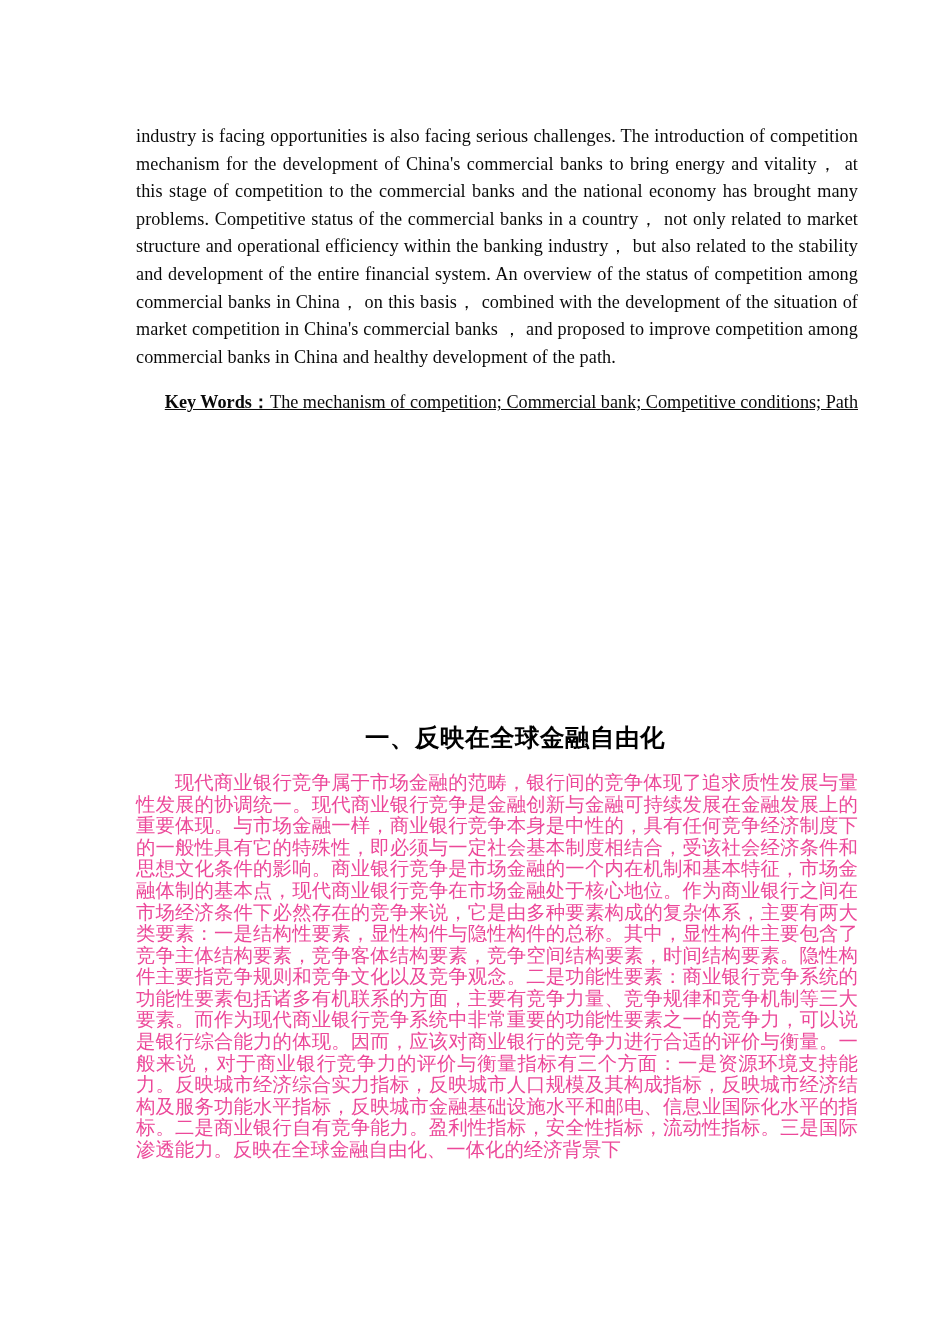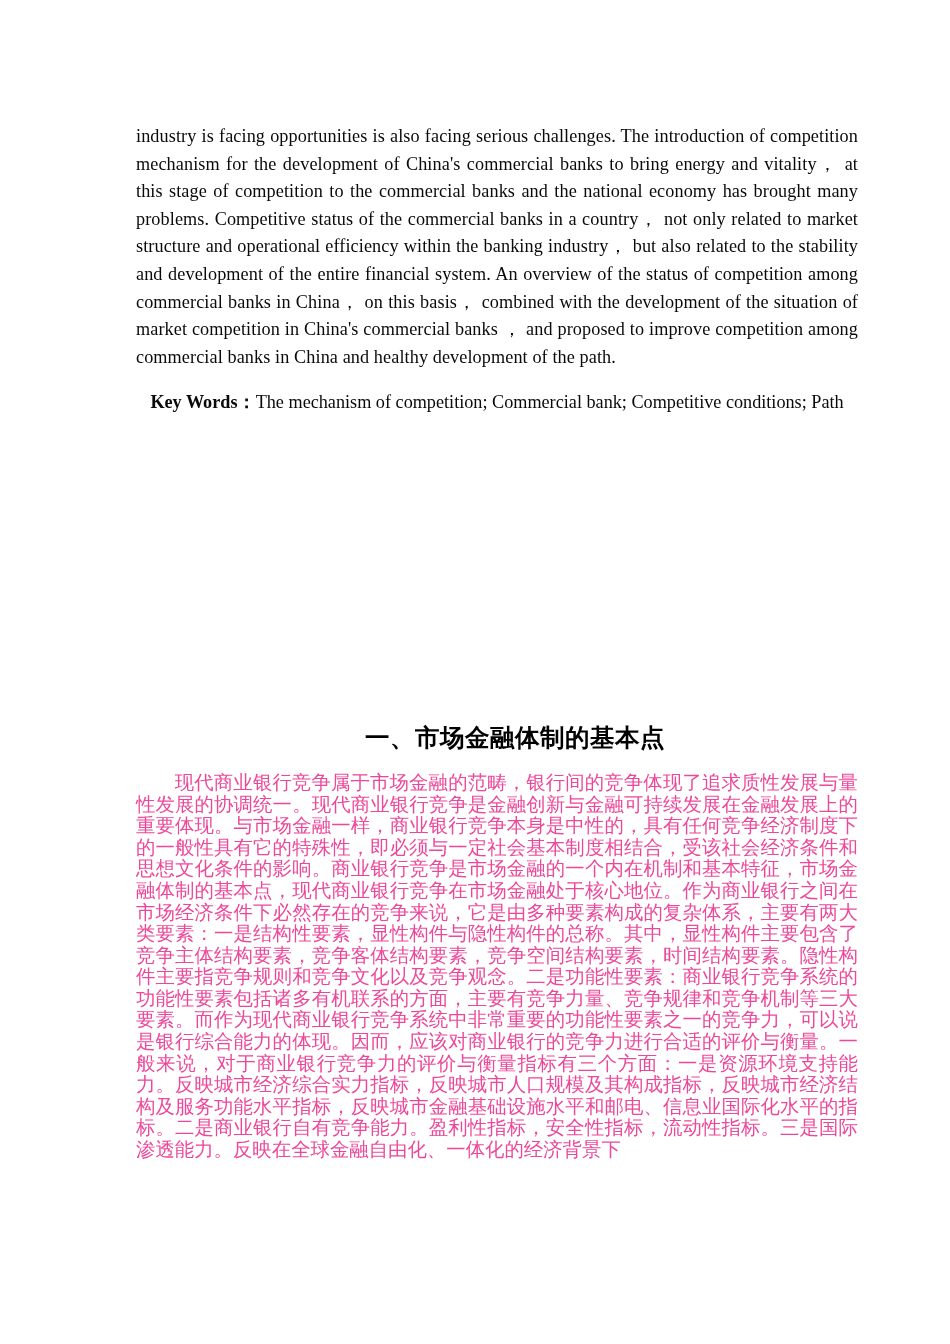--- a/index.html
+++ b/index.html
@@ -44,22 +44,23 @@
     letter-spacing: 0.1px;
     color: #0a0a0a;
   }
 
   .keywords-line {
     font-family: "Liberation Serif", "DejaVu Serif", serif;
     font-size: 18.2px;
     line-height: 27.6px;
     margin: 0;
     padding-top: 18px;
-    text-align: center;
+    text-align: right;
     color: #0a0a0a;
+    text-decoration: underline;
   }
   .keywords-label {
     font-weight: bold;
   }
   .keywords-value {
     font-weight: normal;
   }
 
   
   .gap-block {
@@ -101,18 +102,18 @@
   <div class="content">
 
     <p class="abstract-para">industry is facing opportunities is also facing serious challenges. The introduction of competition mechanism for the development of China's commercial banks to bring energy and vitality， at this stage of competition to the commercial banks and the national economy has brought many problems. Competitive status of the commercial banks in a country， not only related to market structure and operational efficiency within the banking industry， but also related to the stability and development of the entire financial system. An overview of the status of competition among commercial banks in China， on this basis， combined with the development of the situation of market competition in China's commercial banks ， and proposed to improve competition among commercial banks in China and healthy development of the path.</p>
 
     <p class="keywords-line">
       <span class="keywords-label">Key Words：</span><span class="keywords-value">The mechanism of competition; Commercial bank; Competitive conditions; Path</span>
     </p>
 
     <div class="gap-block"></div>
 
-    <h2 class="section-heading">一、市场金融体制的基本点</h2>
+    <h2 class="section-heading">一、反映在全球金融自由化</h2>
 
     <p class="cn-para">现代商业银行竞争属于市场金融的范畴，银行间的竞争体现了追求质性发展与量性发展的协调统一。现代商业银行竞争是金融创新与金融可持续发展在金融发展上的重要体现。与市场金融一样，商业银行竞争本身是中性的，具有任何竞争经济制度下的一般性具有它的特殊性，即必须与一定社会基本制度相结合，受该社会经济条件和思想文化条件的影响。商业银行竞争是市场金融的一个内在机制和基本特征，市场金融体制的基本点，现代商业银行竞争在市场金融处于核心地位。作为商业银行之间在市场经济条件下必然存在的竞争来说，它是由多种要素构成的复杂体系，主要有两大类要素：一是结构性要素，显性构件与隐性构件的总称。其中，显性构件主要包含了竞争主体结构要素，竞争客体结构要素，竞争空间结构要素，时间结构要素。隐性构件主要指竞争规则和竞争文化以及竞争观念。二是功能性要素：商业银行竞争系统的功能性要素包括诸多有机联系的方面，主要有竞争力量、竞争规律和竞争机制等三大要素。而作为现代商业银行竞争系统中非常重要的功能性要素之一的竞争力，可以说是银行综合能力的体现。因而，应该对商业银行的竞争力进行合适的评价与衡量。一般来说，对于商业银行竞争力的评价与衡量指标有三个方面：一是资源环境支持能力。反映城市经济综合实力指标，反映城市人口规模及其构成指标，反映城市经济结构及服务功能水平指标，反映城市金融基础设施水平和邮电、信息业国际化水平的指标。二是商业银行自有竞争能力。盈利性指标，安全性指标，流动性指标。三是国际渗透能力。反映在全球金融自由化、一体化的经济背景下</p>
 
   </div>
 </div>
 
 </body></html>

